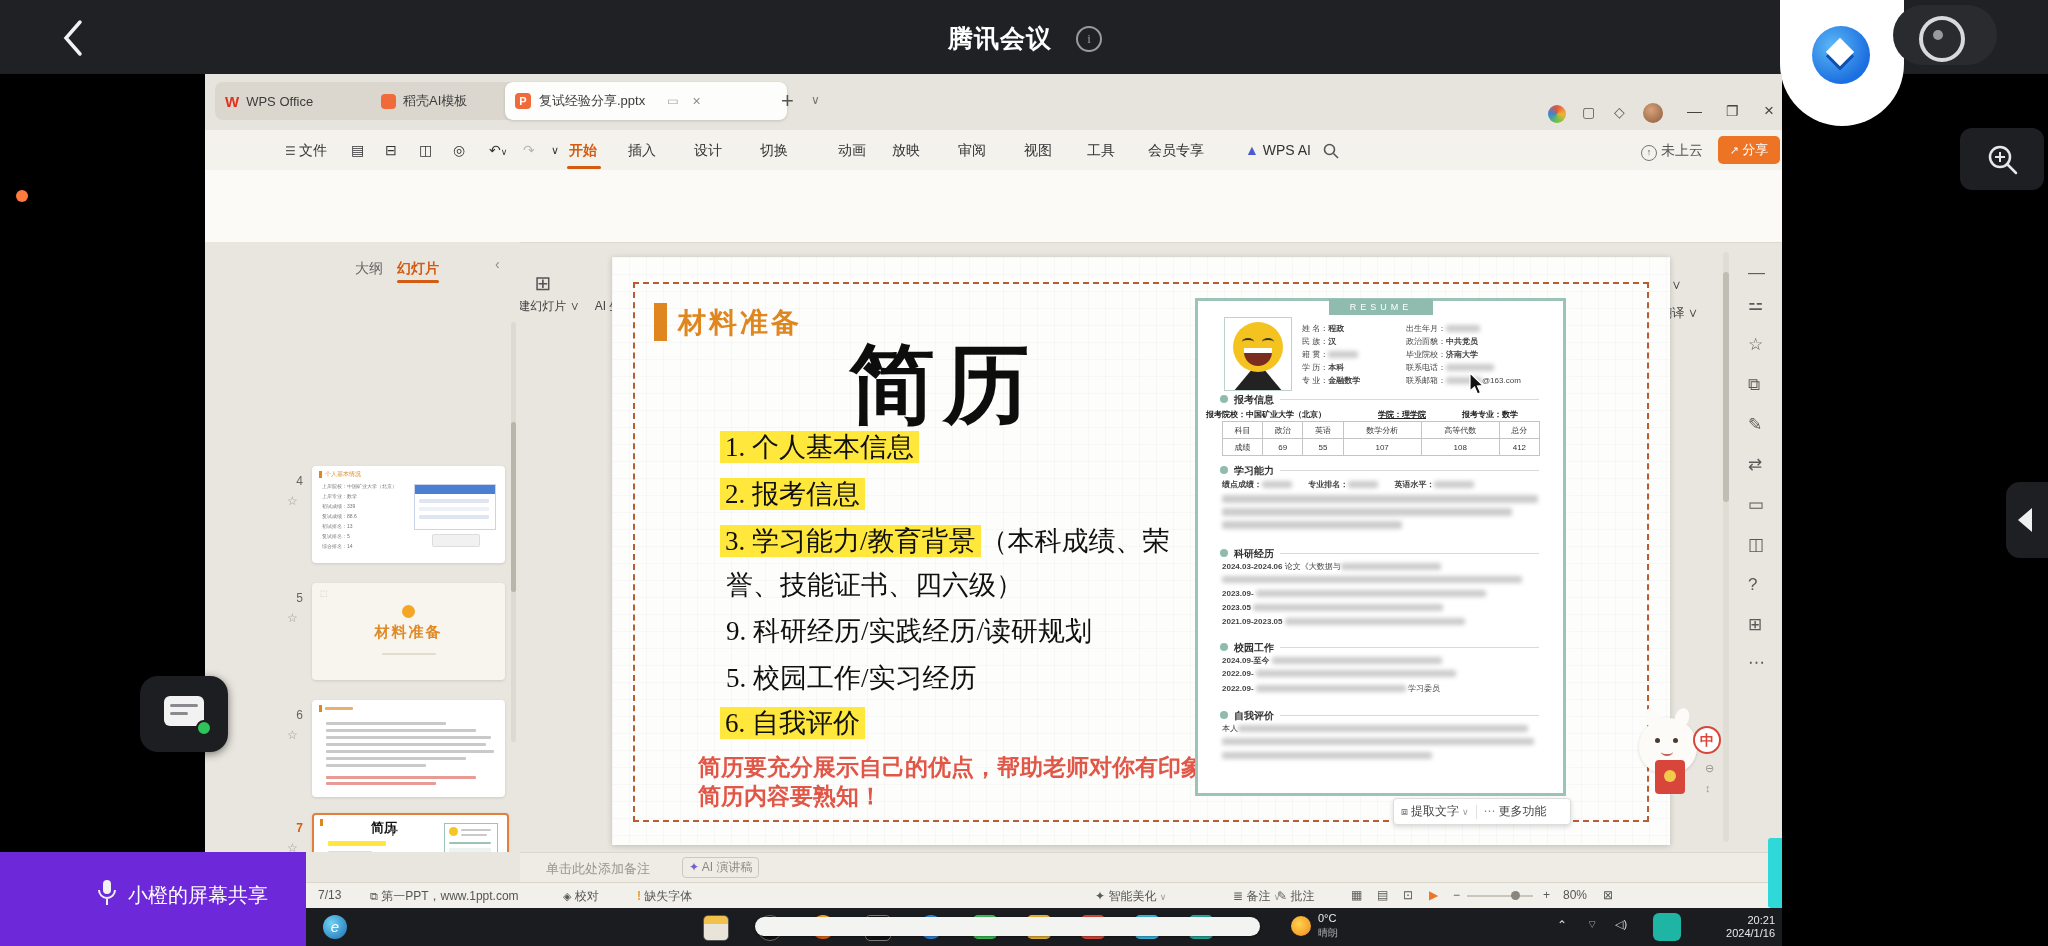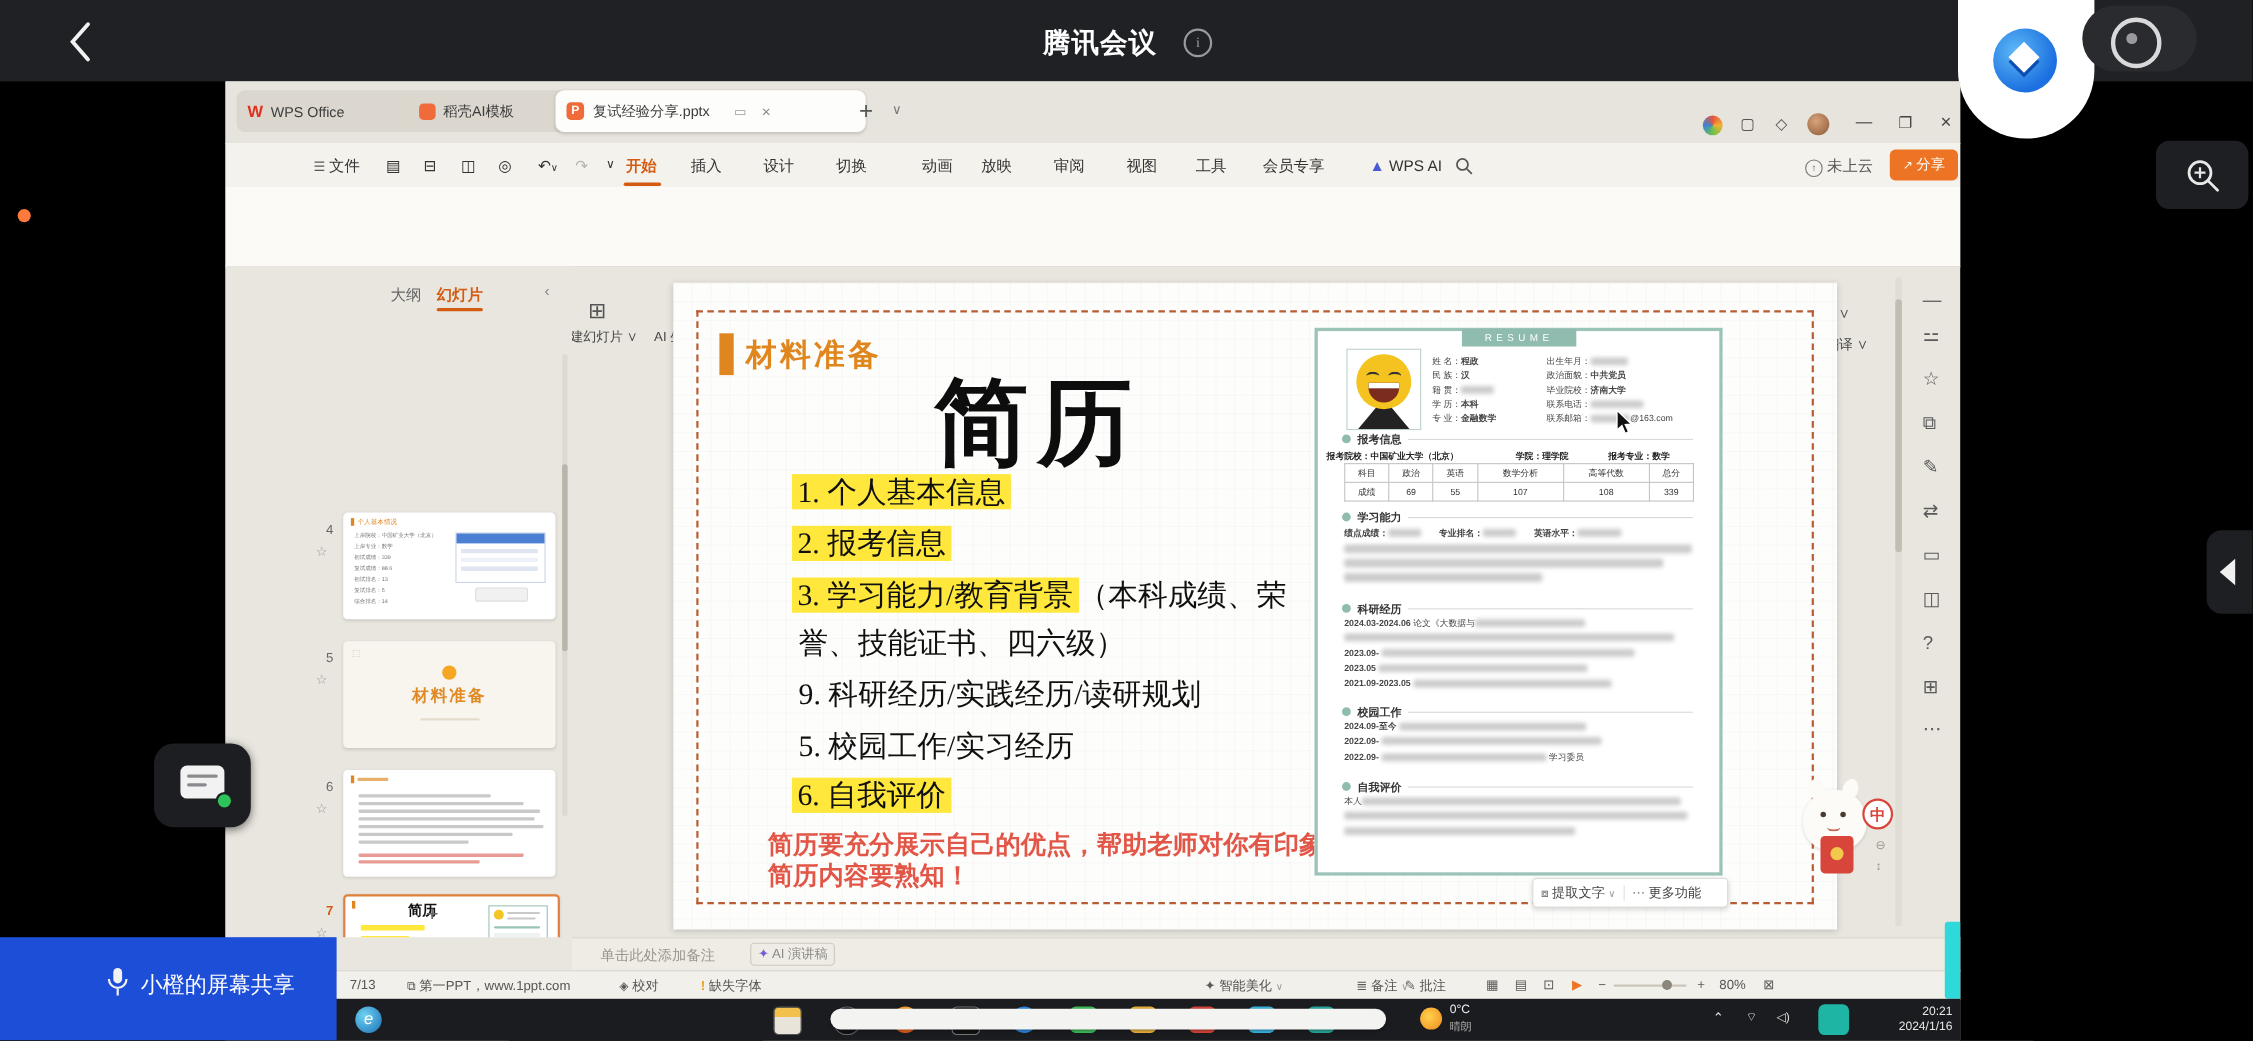--- a/index.html
+++ b/index.html
@@ -356,39 +356,39 @@
         <div class="rrow" style="left:208px;top:48px;"><span>毕业院校：</span><b>济南大学</b></div>
         <div class="rrow" style="left:208px;top:61px;"><span>联系电话：</span><span class="bl" style="width:48px;"></span></div>
         <div class="rrow" style="left:208px;top:74px;"><span>联系邮箱：</span><span class="bl" style="width:36px;"></span><span>@163.com</span></div>
 
         <div class="rsec" style="top:92px;">
             <div class="rdot"></div>
           <div class="rst">报考信息</div>
             <div class="rline"></div>
           </div>
         <div class="rrow" style="left:8px;top:108px;font-weight:bold;color:#222;"><span>报考院校：中国矿业大学（北京）</span></div>
-        <div class="rrow" style="left:180px;top:108px;font-weight:bold;color:#222;">学院：理学院</div>
+        <div class="rrow" style="left:180px;top:108px;font-weight:bold;color:#222;text-decoration:underline;">学院：理学院</div>
         <div class="rrow" style="left:264px;top:108px;font-weight:bold;color:#222;">报考专业：数学</div>
         <table class="rtbl">
           <tbody>
               <tr>
             <td>科目</td>
                 <td>政治</td>
                 <td>英语</td>
             <td>数学分析</td>
                 <td>高等代数</td>
                 <td>总分</td>
           </tr>
           <tr>
             <td>成绩</td>
                 <td>69</td>
                 <td>55</td>
             <td>107</td>
                 <td>108</td>
-                <td>339</td>
+                <td>412</td>
           </tr>
         </tbody>
           </table>
 
         <div class="rsec" style="top:163px;">
             <div class="rdot"></div>
           <div class="rst">学习能力</div>
             <div class="rline"></div>
           </div>
         <div class="rrow" style="left:24px;top:178px;"><b>绩点成绩：</b><span class="bl" style="width:30px;"></span>
@@ -546,21 +546,21 @@
   </div>
 
   <div class="a" style="left:140px;top:676px;width:88px;height:76px;background:#1d1e21;border-radius:18px;box-shadow:0 2px 8px rgba(0,0,0,.5);">
     <div class="a" style="left:24px;top:20px;width:40px;height:30px;background:#f2f2f2;border-radius:6px;">
       <div style="position:absolute;left:6px;top:8px;width:28px;height:3px;background:#8a8a8e;border-radius:2px;"></div>
       <div style="position:absolute;left:6px;top:16px;width:18px;height:3px;background:#8a8a8e;border-radius:2px;"></div>
     </div>
     <div class="a" style="left:56px;top:44px;width:12px;height:12px;border-radius:50%;background:#2ec45a;border:2px solid #1d1e21;"></div>
   </div>
 
-  <div class="a" style="left:0;top:852px;width:306px;height:94px;background:#1d4ed8;">
+  <div class="a" style="left:0;top:852px;width:306px;height:94px;background:#6d28d9;">
     <svg class="a" style="left:96px;top:26px;" width="22" height="30" viewBox="0 0 22 30">
       <rect x="7" y="2" width="8" height="14" rx="4" fill="#f2f2f2"></rect>
       <path d="M3 12 a8 8 0 0 0 16 0" fill="none" stroke="#f2f2f2" stroke-width="2"></path>
       <line x1="11" y1="21" x2="11" y2="27" stroke="#f2f2f2" stroke-width="2"></line>
     </svg>
     <span class="a" style="left:128px;top:30px;color:#fff;font-size:20px;">小橙的屏幕共享</span>
   </div>
 
   <svg class="a" style="left:1468px;top:372px;z-index:99;" width="18" height="24" viewBox="0 0 18 24">
     <polygon points="2,1 2,19 6.5,15 9.5,22 12.5,20.5 9.5,14 15,13.5" fill="#111" stroke="#fff" stroke-width="1.2"></polygon>

